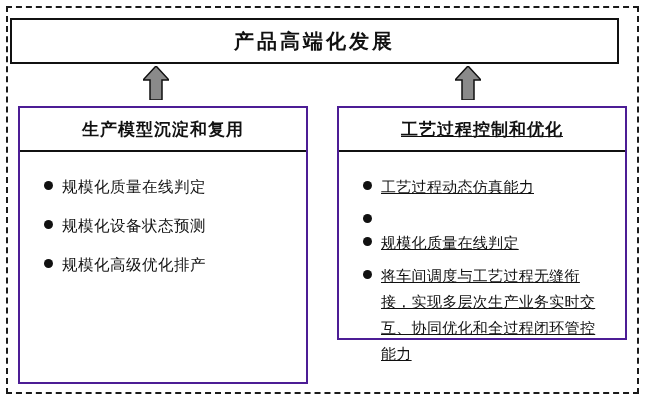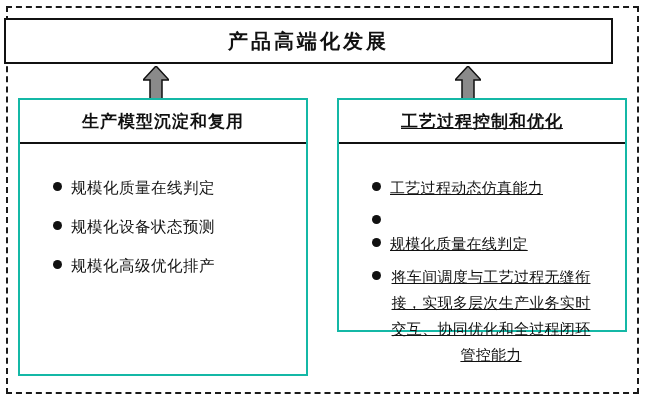--- a/index.html
+++ b/index.html
@@ -30,21 +30,21 @@
     width: 633px;
     height: 388px;
     box-sizing: border-box;
     border: 2px dashed #1a1a1a;
     background: #ffffff;
   }
 
   
   .top-box {
     position: absolute;
-    left: 4px;
+    left: 10px;
     top: 18px;
     width: 609px;
     height: 46px;
     box-sizing: border-box;
     border: 2px solid #111111;
     background: #ffffff;
     display: flex;
     align-items: center;
     justify-content: center;
   }
@@ -62,24 +62,24 @@
     width: 26px;
     height: 34px;
   }
   .arrow svg { display: block; }
   .arrow-left { left: 143px; top: 66px; }
   .arrow-right { left: 455px; top: 66px; }
 
   
   .panel {
     position: absolute;
-    top: 98px;
+    top: 106px;
     width: 290px;
     box-sizing: border-box;
-    border: 2px solid #14b8a6;
+    border: 2px solid #4c1d95;
     background: #ffffff;
   }
   .panel-left { left: 18px; height: 278px; }
   .panel-right { left: 337px; height: 234px; text-decoration: underline; }
 
   .panel-header {
     height: 44px;
     box-sizing: border-box;
     border-bottom: 2px solid #111111;
     display: flex;
@@ -93,23 +93,22 @@
     color: #111111;
     white-space: nowrap;
   }
 
   .panel-body {
     padding: 14px 16px 0 16px;
   }
 
   .bullet-list {
     list-style: none;
-    margin: 17px;
+    margin: 8px;
     padding: 0;
-    text-align: center;
   }
   .bullet-item {
     display: flex;
     align-items: flex-start;
     margin-bottom: 13px;
   }
   .bullet-dot {
     flex: 0 0 auto;
     width: 9px;
     height: 9px;

